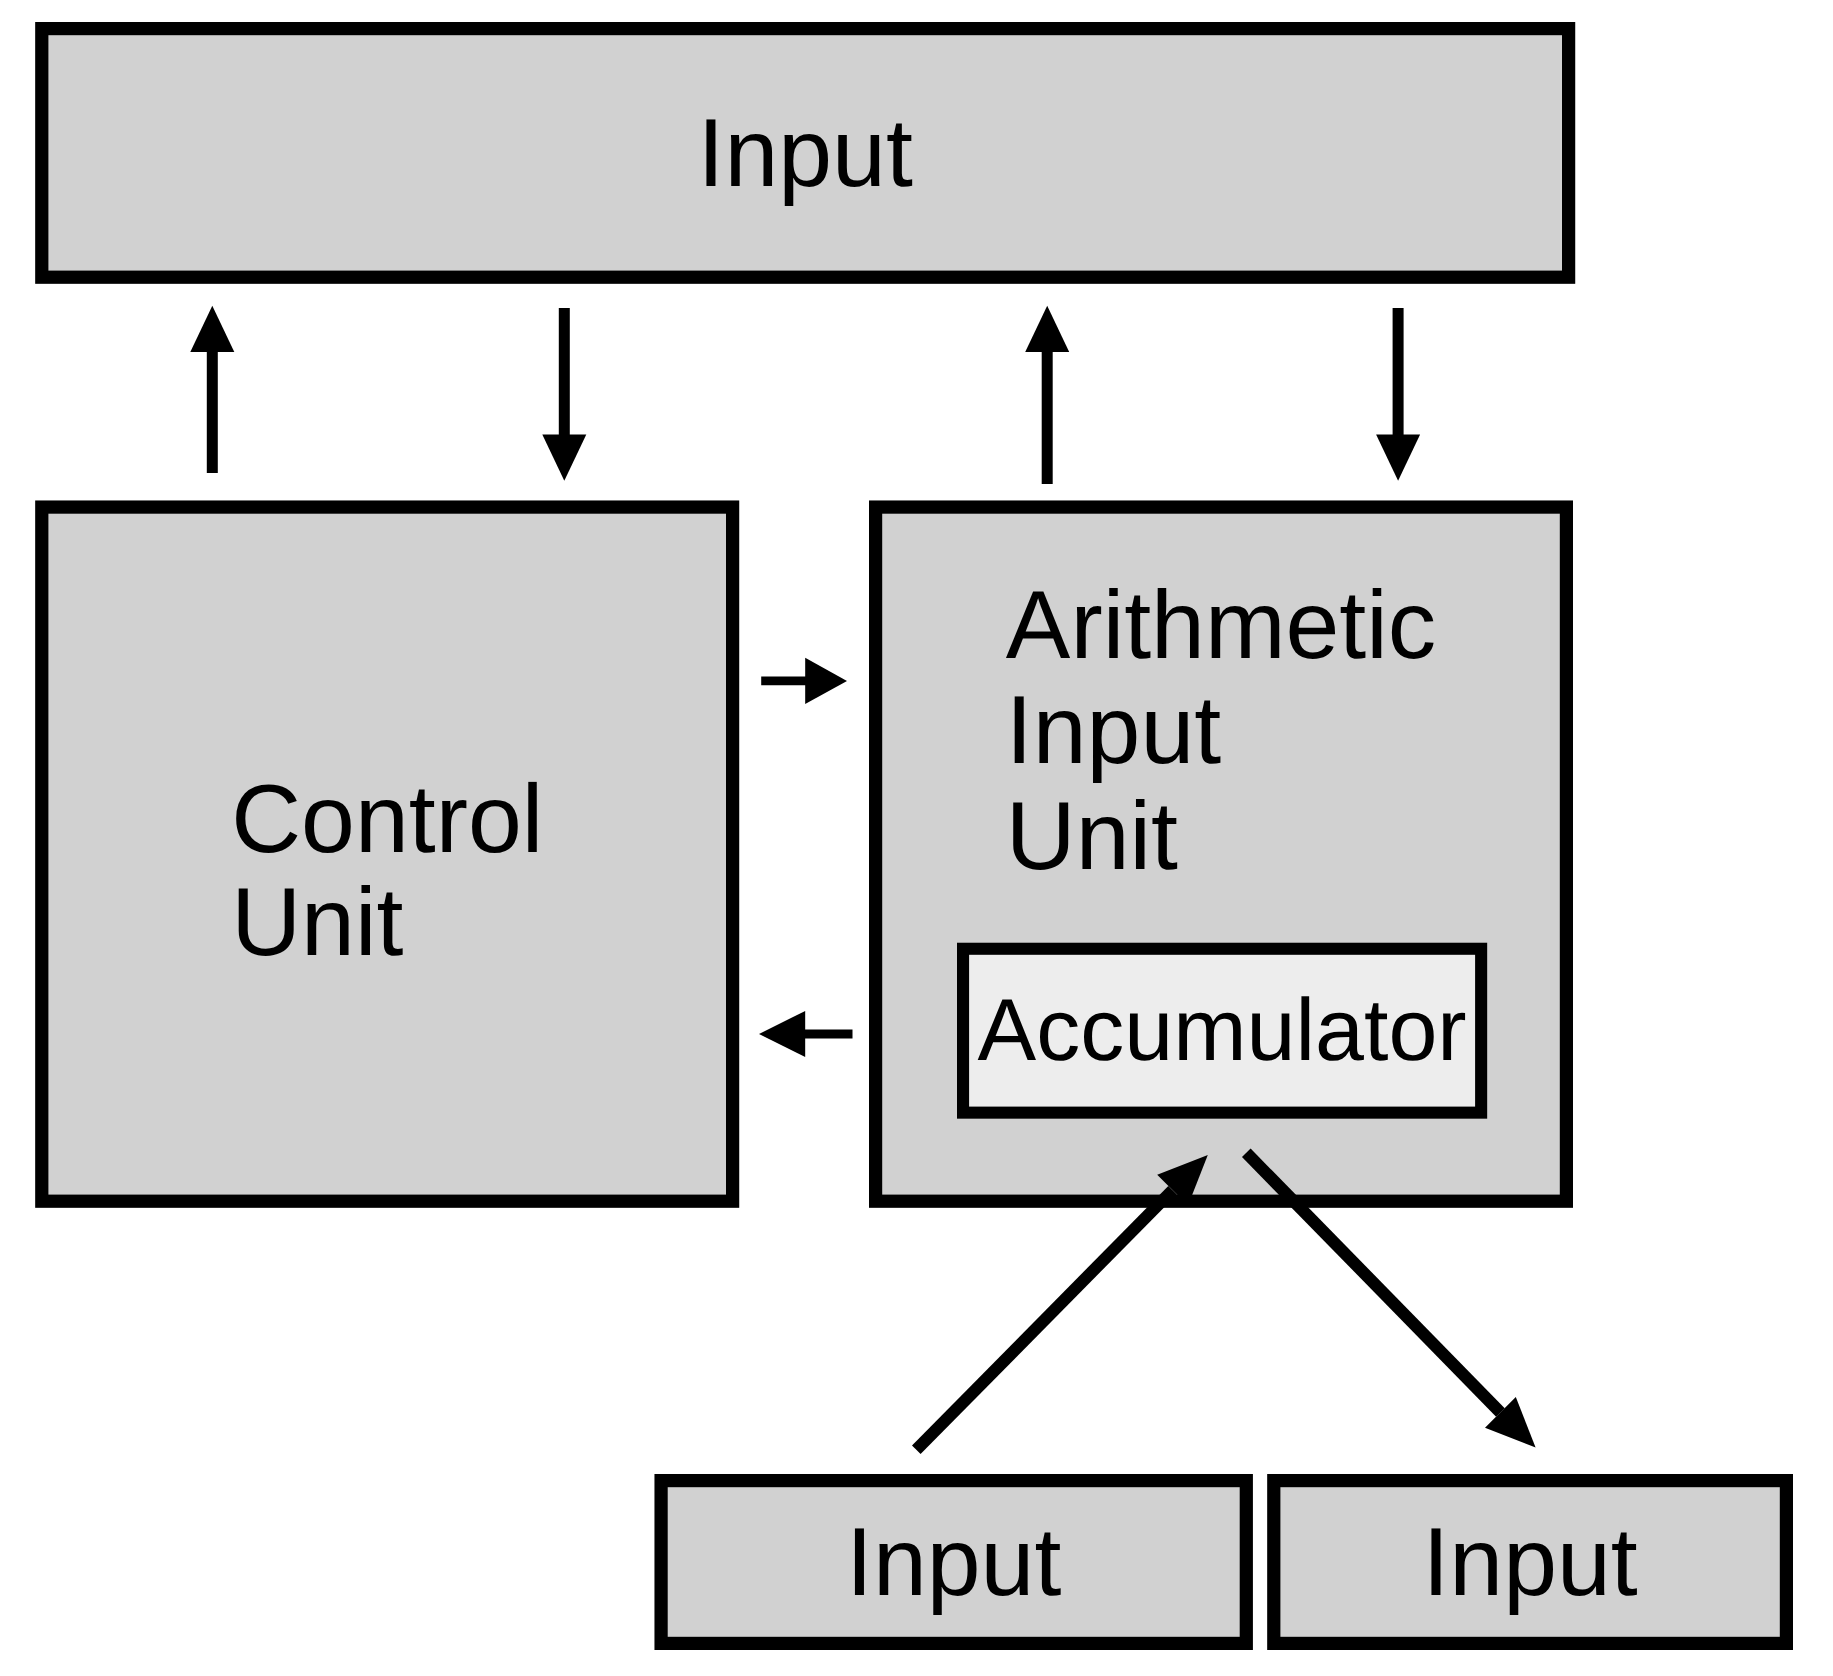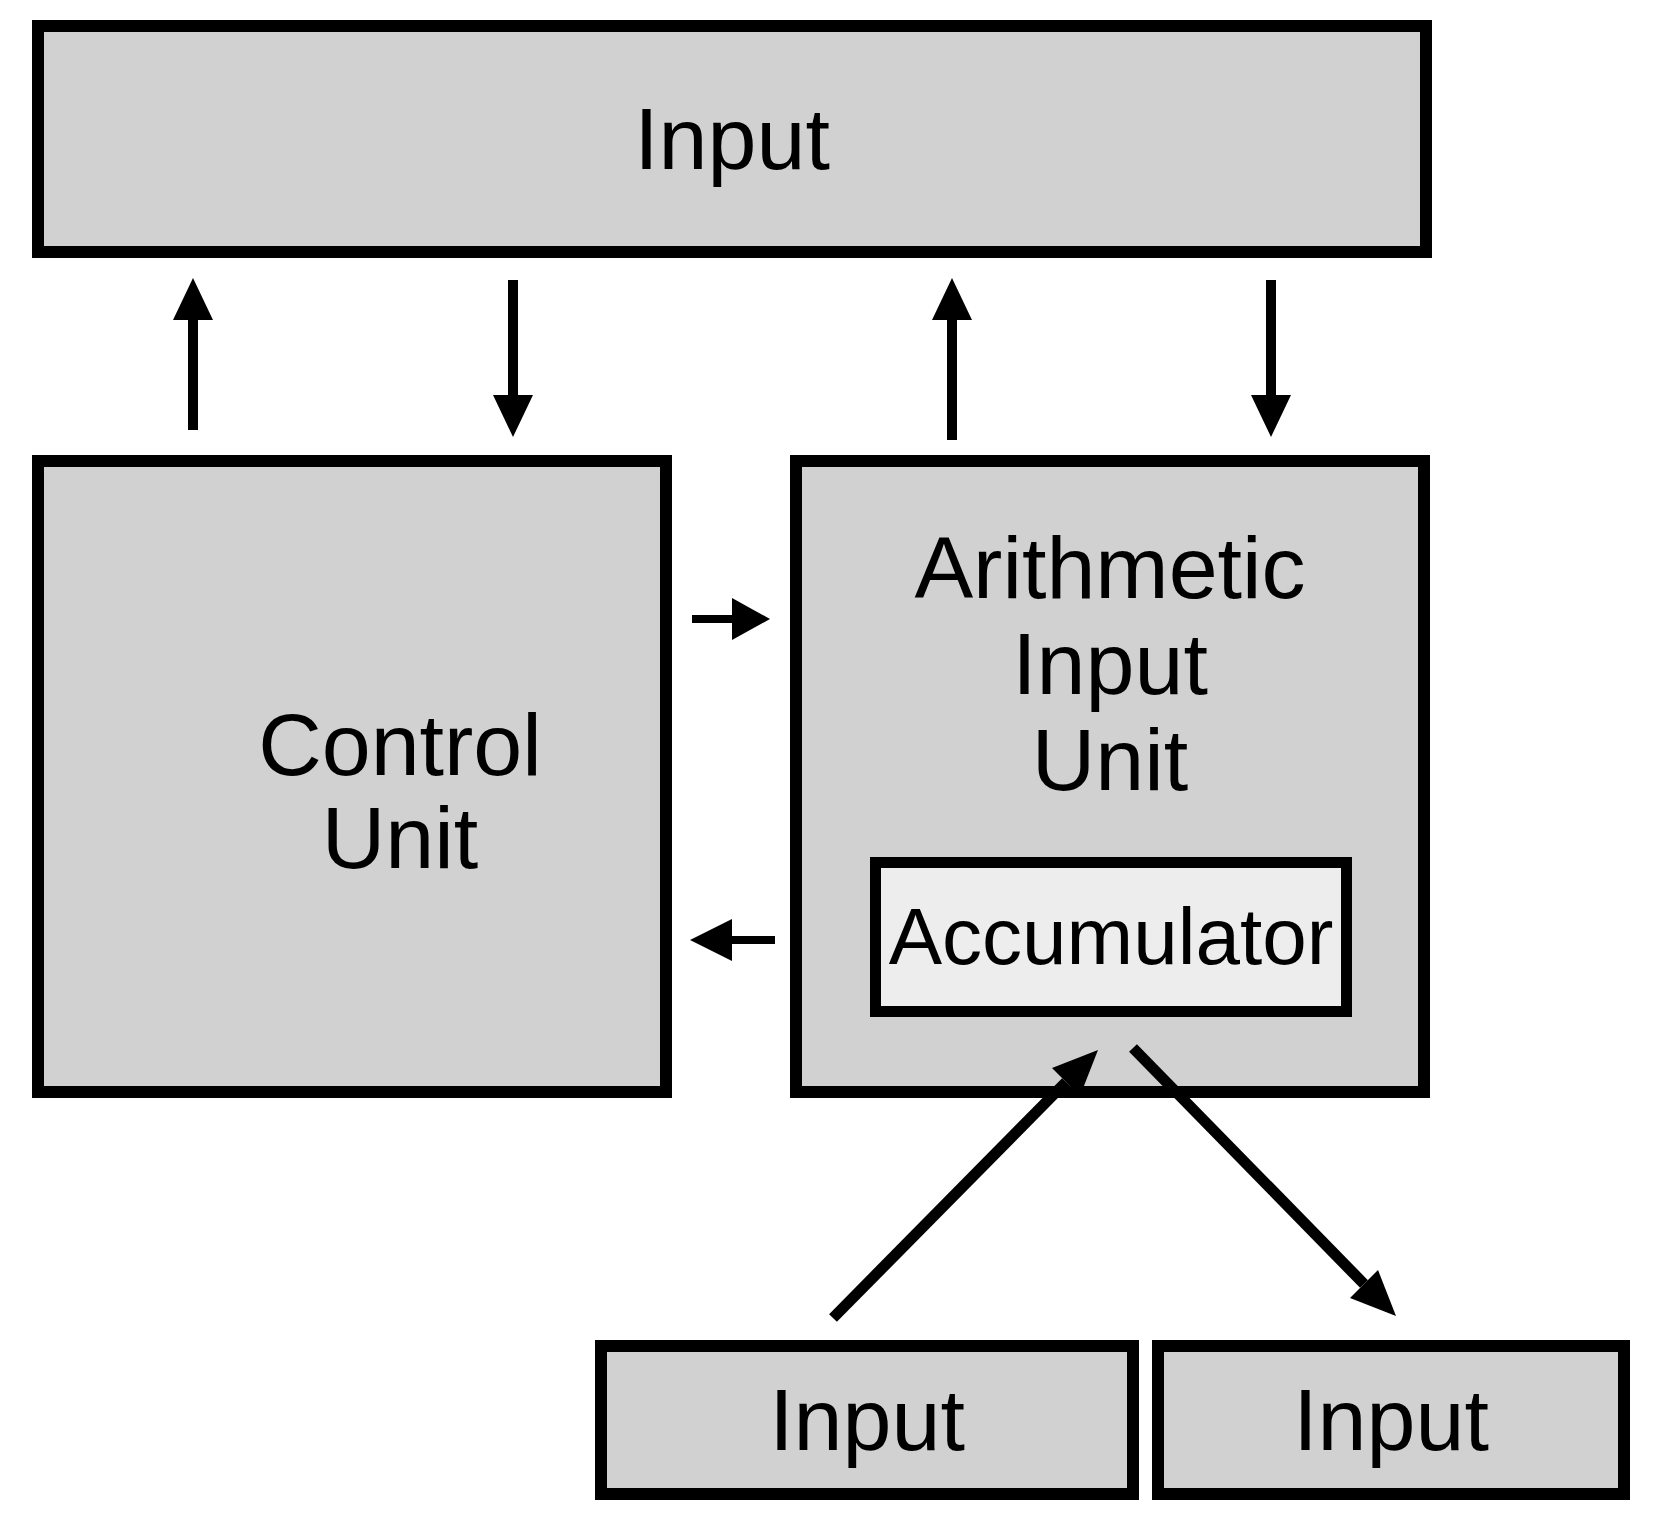--- a/index.html
+++ b/index.html
@@ -31,21 +31,21 @@
   }
   .label{
     font-size:88px;
     line-height:1;
     white-space:nowrap;
   }
   .acc .label{font-size:80px;}
   .float-label{
     position:absolute;
     transform:translate(-50%,-50%);
-    text-align:center;
+    text-align:left;
     font-size:88px;
     white-space:nowrap;
   }
   .float-label.two{line-height:93px;}
   .float-label.three{line-height:96px;}
   svg.arrows{
     position:absolute;left:0;top:0;
     pointer-events:none;
   }
   svg .stem{stroke:var(--arrow);fill:none;}
@@ -54,21 +54,21 @@
 </head>
 <body>
 
 <div class="canvas">
 
   <div class="box" style="left:32px;top:20px;width:1400px;height:238px;">
     <span class="label">Input</span>
   </div>
 
   <div class="box" style="left:32px;top:455px;width:640px;height:643px;"></div>
-  <div class="float-label two" style="left:352px;top:791px;margin-left:48px;">
+  <div class="float-label two" style="left:352px;top:791px;">
     <div>Control</div>
     <div>Unit</div>
   </div>
 
   <div class="box" style="left:790px;top:455px;width:640px;height:643px;"></div>
   <div class="float-label three" style="left:1110px;top:664px;">
     <div>Arithmetic</div>
     <div>Input</div>
     <div>Unit</div>
   </div>

